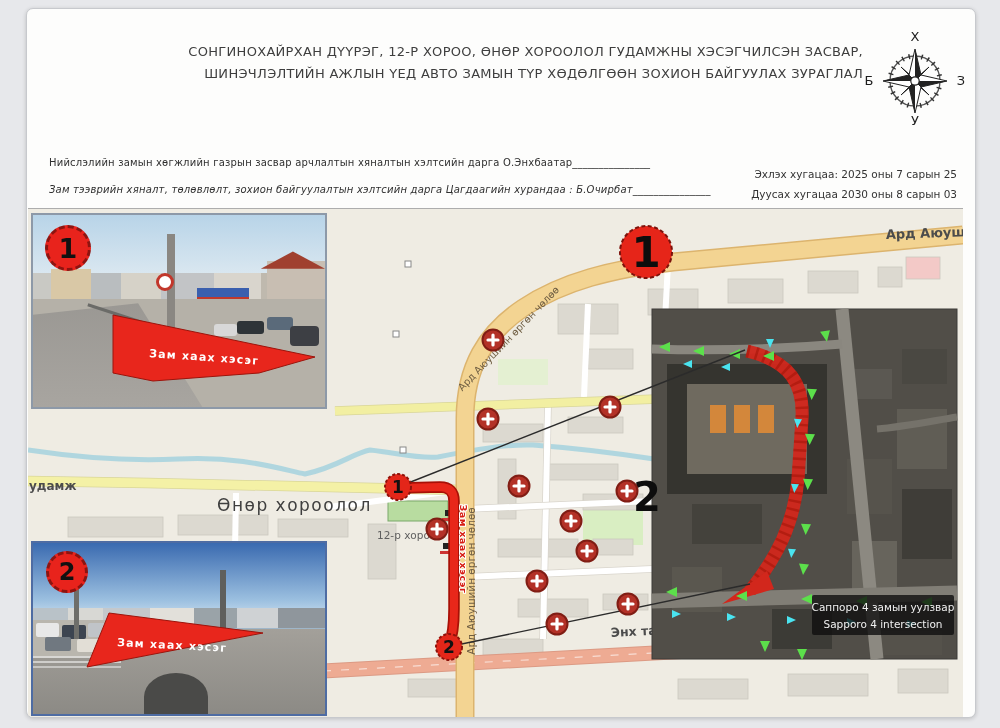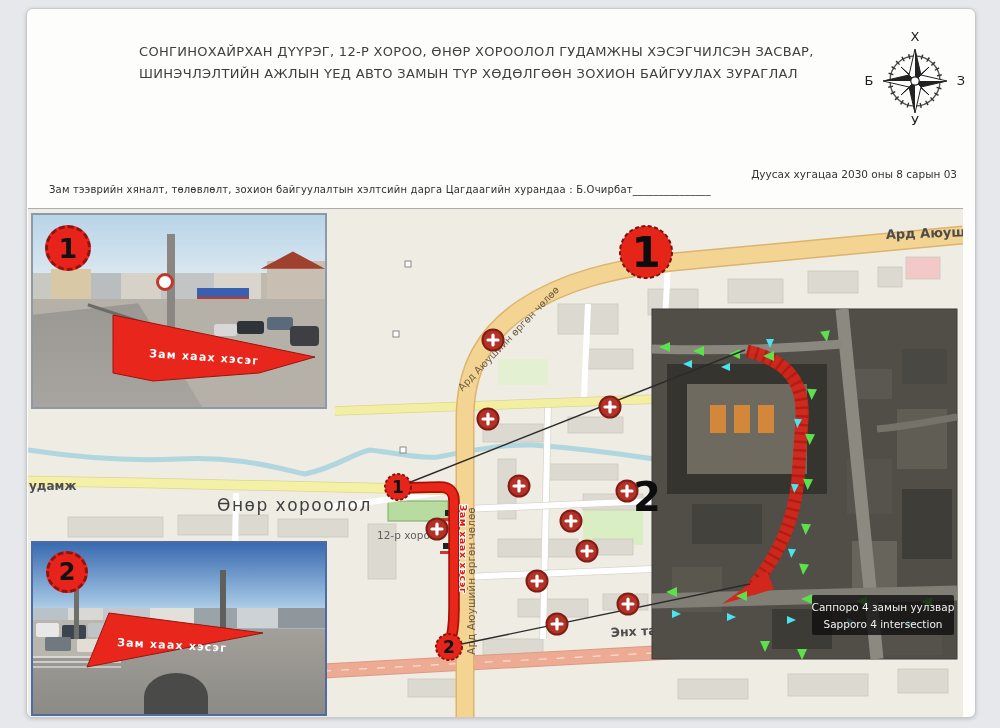--- a/index.html
+++ b/index.html
@@ -1,24 +1,24 @@
 <!DOCTYPE html>
 <html><head>
 <meta charset="utf-8">
 <style>
   html,body{margin:0;padding:0;}
   body{width:1000px;height:728px;background:#e7e8eb;position:relative;overflow:hidden;
        font-family:"DejaVu Sans","Liberation Sans",sans-serif;}
   .doc{position:absolute;left:26px;top:8px;width:948px;height:708px;background:#fdfdfc;
        border:1px solid #c7c9cd;border-radius:7px;box-shadow:0 1px 4px rgba(0,0,0,.18);overflow:hidden;}
   
-  .title{position:absolute;left:112px;right:112px;top:32px;text-align:left;font-size:13px;
+  .title{position:absolute;left:112px;right:112px;top:32px;text-align:right;font-size:13px;
          line-height:1.7;letter-spacing:.3px;color:#3e3e3e;font-weight:500;}
   .sig{position:absolute;left:22px;font-size:10px;color:#2f2f2f;letter-spacing:.2px;white-space:nowrap;}
-  .sig1{top:148px;} .sig2{top:175px;}
+  .sig1{top:148px;} .sig2{top:175px;font-style:italic;}
   .dates{position:absolute;right:18px;top:156px;text-align:right;font-size:10.5px;line-height:1.9;color:#333;}
   .compass{position:absolute;left:836px;top:14px;}
   
   .map-wrap{position:absolute;left:1px;top:199px;width:935px;height:508px;background:#efece3;
             border-top:1px solid #adadad;}
   .map-wrap svg{display:block;}
   
   .photo{position:absolute;border:2px solid #8d99a8;overflow:hidden;background:#9fb6c9;}
   .photo1{left:4px;top:204px;width:292px;height:192px;}
   .photo2{left:4px;top:532px;width:292px;height:171px;border-color:#4e6ca3;}
@@ -35,22 +35,24 @@
   .route-lbl{fill:#d61c12;font-weight:bold;letter-spacing:.6px;paint-order:stroke;stroke:#fff;stroke-width:2px;}
   .big-num{fill:#0d0d0d;font-weight:bold;}
   .cap{fill:#f0f0f0;}
 </style>
 </head>
 <body>
 
 <div class="doc">
 
   <div class="title">СОНГИНОХАЙРХАН ДҮҮРЭГ, 12-Р ХОРОО, ӨНӨР ХОРООЛОЛ ГУДАМЖНЫ ХЭСЭГЧИЛСЭН ЗАСВАР, ШИНЭЧЛЭЛТИЙН АЖЛЫН ҮЕД АВТО ЗАМЫН ТҮР ХӨДӨЛГӨӨН ЗОХИОН БАЙГУУЛАХ ЗУРАГЛАЛ</div>
+  <div class="sig sig1">Нийслэлийн замын хөгжлийн газрын засвар арчлалтын хяналтын хэлтсийн дарга О.Энхбаатар_______________</div>
   <div class="sig sig2">Зам тээврийн хяналт, төлөвлөлт, зохион байгуулалтын хэлтсийн дарга Цагдаагийн хурандаа : Б.Очирбат_______________</div>
   <div class="dates">
+    <div>Эхлэх хугацаа: 2025 оны 7 сарын 25</div>
     <div>Дуусах хугацаа 2030 оны 8 сарын 03</div>
   </div>
 
   <svg class="compass" width="104" height="104" viewBox="0 0 104 104">
     <circle cx="52" cy="58" r="25" fill="none" stroke="#555" stroke-width="1.4"></circle>
     <circle cx="52" cy="58" r="25" fill="none" stroke="#333" stroke-width="5" stroke-dasharray="1.4 5.1"></circle>
     <g stroke="#222" stroke-width="1" fill="#fff">
       <polygon points="66,44 57,53 52,58 58,51"></polygon>
       <polygon points="66,72 57,63 52,58 58,65"></polygon>
       <polygon points="38,72 47,63 52,58 46,65"></polygon>

